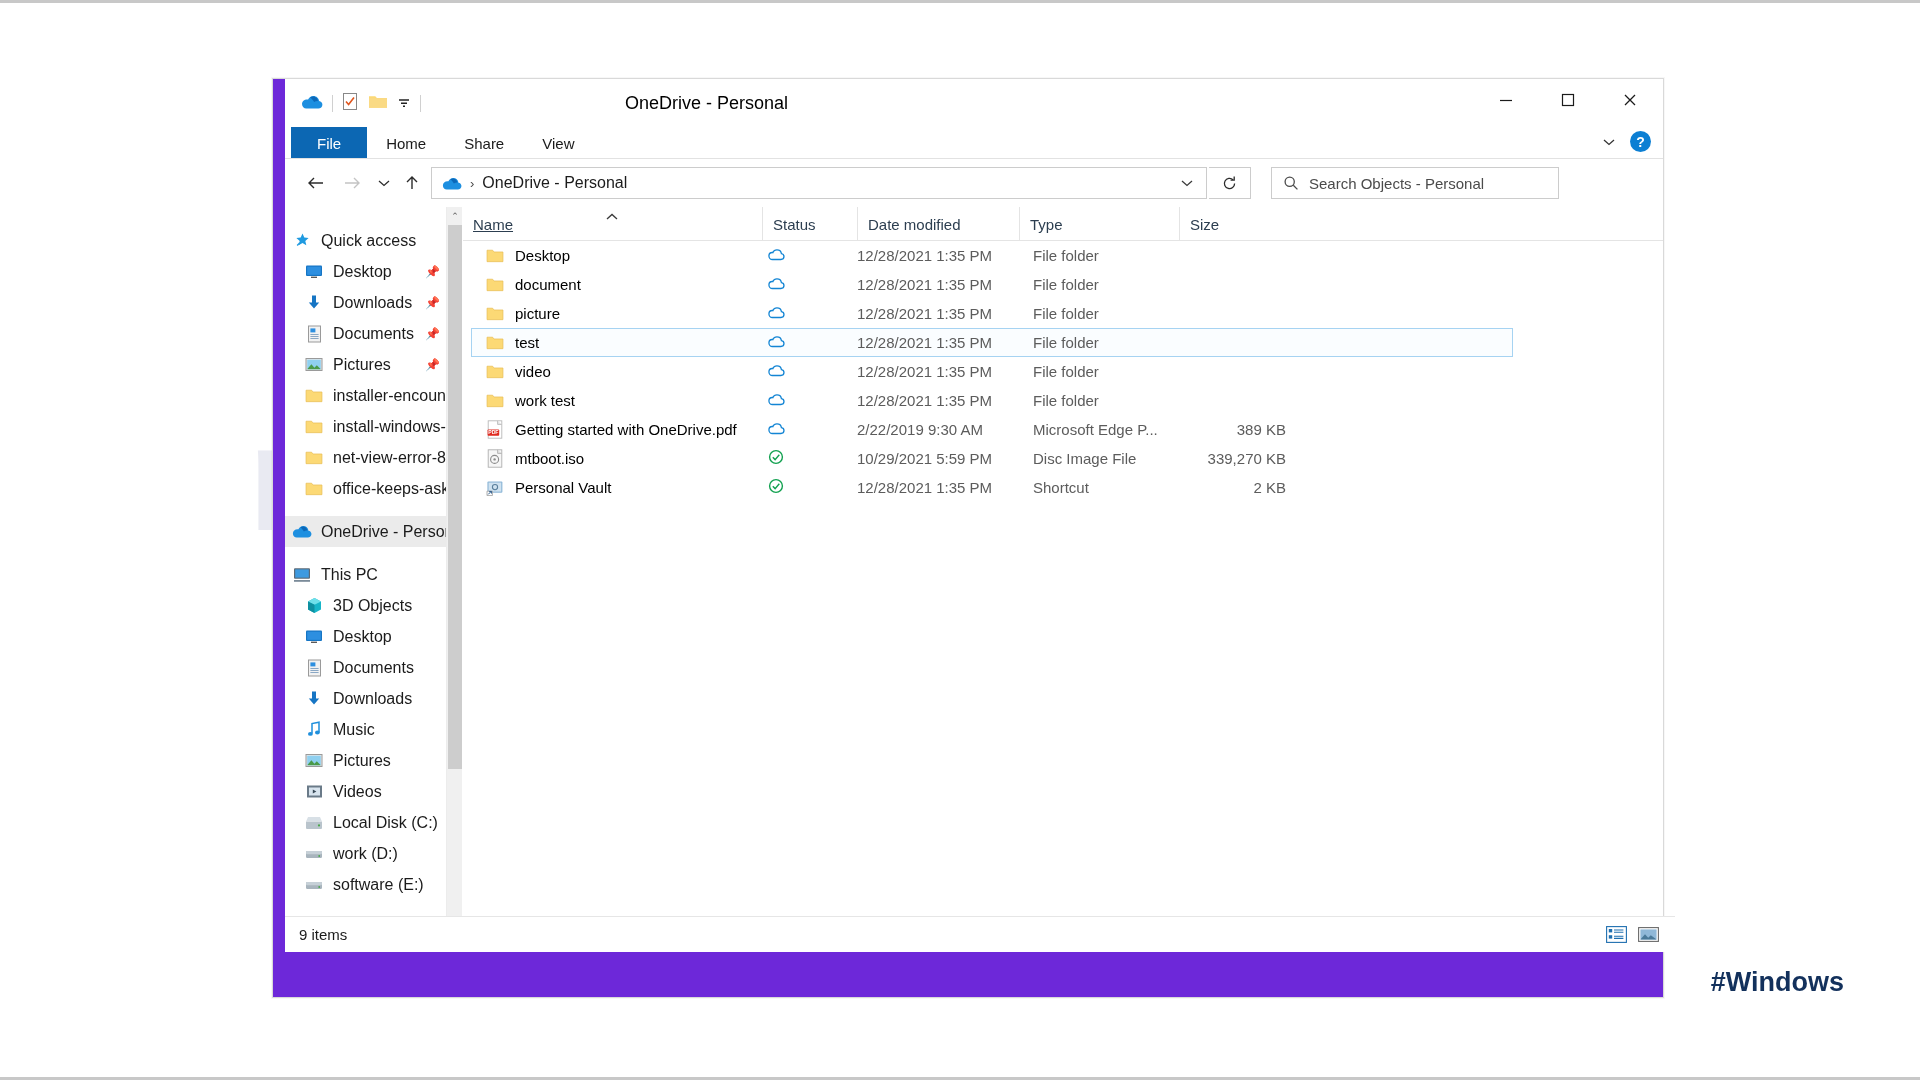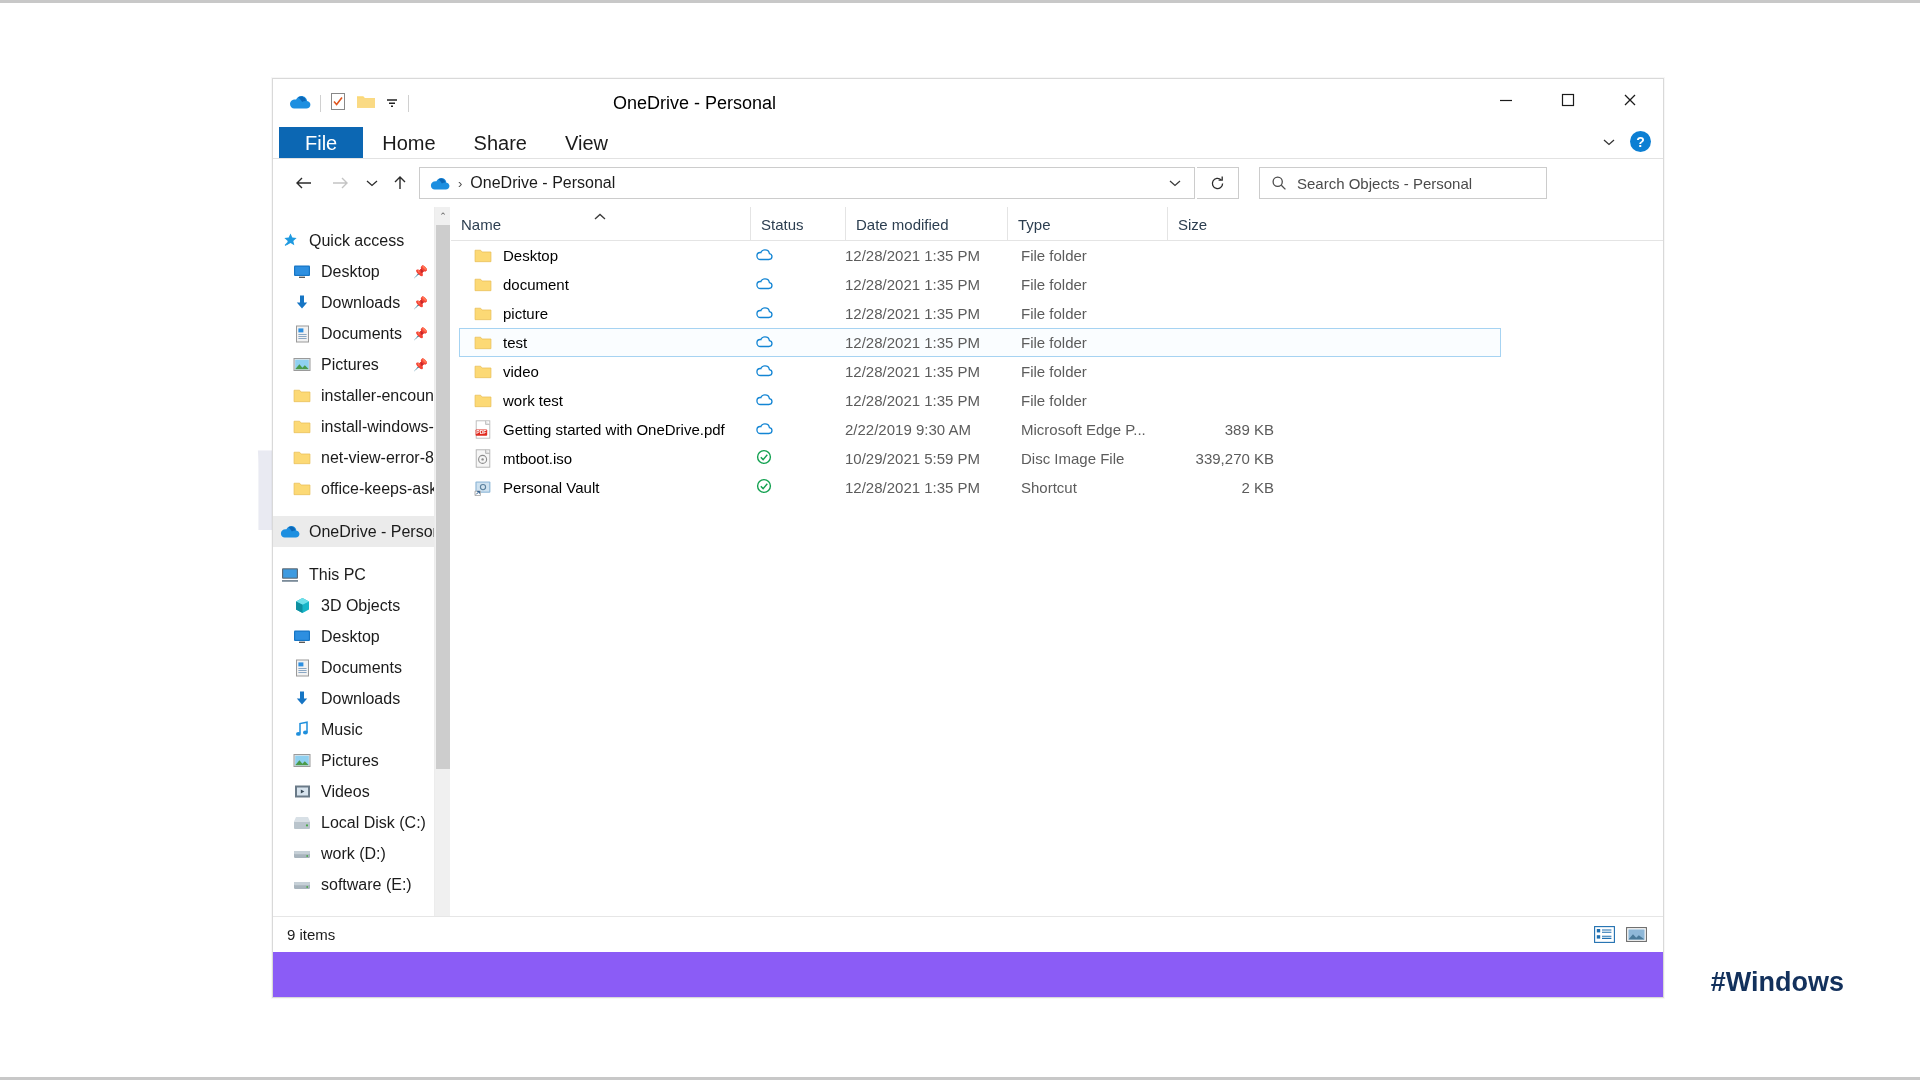--- a/index.html
+++ b/index.html
@@ -13,23 +13,24 @@
 
   
   .frame-edge { position:absolute; left:0; width:1920px; height:3px; background:#c8c8c8; }
   .frame-edge.top { top:0; }
   .frame-edge.bottom { bottom:0; }
 
   
   #window {
     position: absolute; left: 272px; top: 78px;
     width: 1392px; height: 920px;
-    background: #8b5cf6;
+    background: #6d28d9;
     border: 1px solid #d9d9d9;
     box-shadow: 0 0 0 1px rgba(0,0,0,0.03);
+    padding-left: 12px;
   }
 
   
   #titlebar { position:relative; height:48px; background:#ffffff; }
   .qat { position:absolute; top:13px; display:flex; align-items:center; }
   #qat-cloud { left:16px; }
   .sep { width:1px; height:17px; background:#d0d0d0; margin:0 9px; }
   #qat-chev { }
   #title-text {
     position:absolute; left:340px; top:14px;
@@ -42,21 +43,21 @@
   }
   #btn-min { right:126px; }
   #btn-max { right:64px; }
   #btn-close { right:2px; }
 
   
   #ribbon { position:relative; height:32px; background:#fff; }
   #tabstrip { position:absolute; left:6px; top:0; display:flex; height:32px; }
   .tab {
     height:32px; padding:0 19px; display:flex; align-items:center;
-    font-size:20px; color:#1b1b1b; white-space:nowrap;
+    font-size:15px; color:#1b1b1b; white-space:nowrap;
   }
   .tab.file { background:#0c67b3; color:#fff; font-weight:400; padding:0 26px; }
   #ribbon-right { position:absolute; right:12px; top:4px; display:flex; align-items:center; gap:14px; }
   #help-circle {
     width:21px; height:21px; border-radius:50%; background:#0c7fd3;
     color:#fff; font-size:14px; font-weight:bold;
     display:flex; align-items:center; justify-content:center;
   }
   #ribbon-underline { position:absolute; left:0; right:0; bottom:0; height:1px; background:#e2e2e2; }
 
@@ -566,21 +567,21 @@
 
       <div id="nav-scroll">
         <div class="arrow up">⌃</div>
         <div id="nav-thumb"></div>
         <div class="arrow dn">⌄</div>
       </div>
 
       <div id="listarea">
 
         <div id="colhead">
-          <div class="col" style="left:0; width:299px; border-left:none;">
+          <div class="col" style="left:0; width:299px; border-left:none;text-decoration:underline;">
             <span>Name</span>
           </div>
           <div id="sortmark" style="left:142px;">
             <svg width="14" height="9" viewBox="0 0 14 9">
                 <path d="M2 7l5-4.6L12 7" fill="none" stroke="#3a3a3a" stroke-width="1.3"></path>
               </svg>
           </div>
           <div class="col" style="left:299px; width:95px;">
             <span>Status</span>
           </div>

